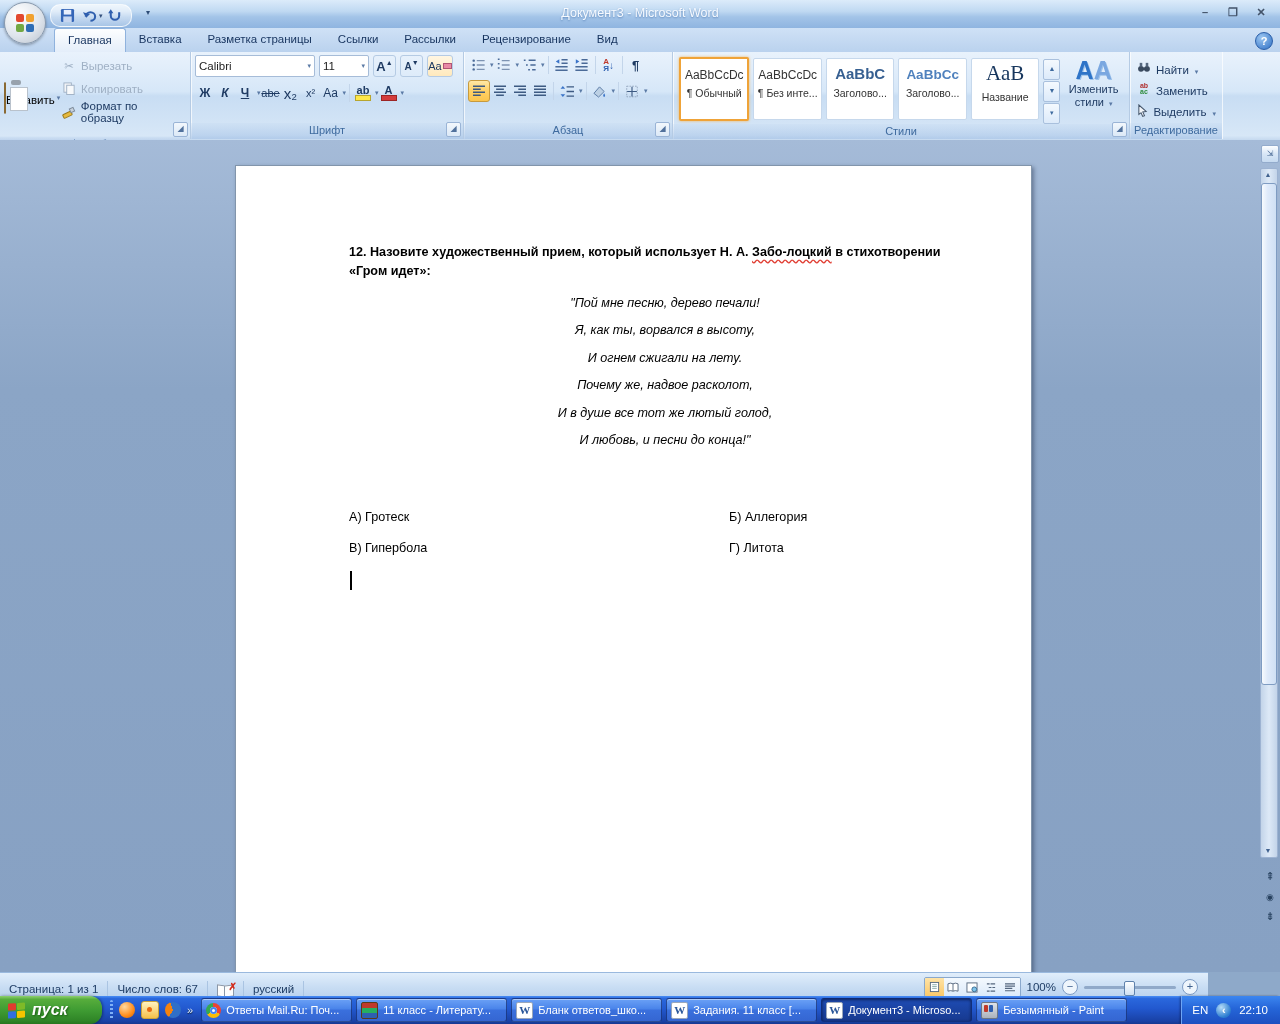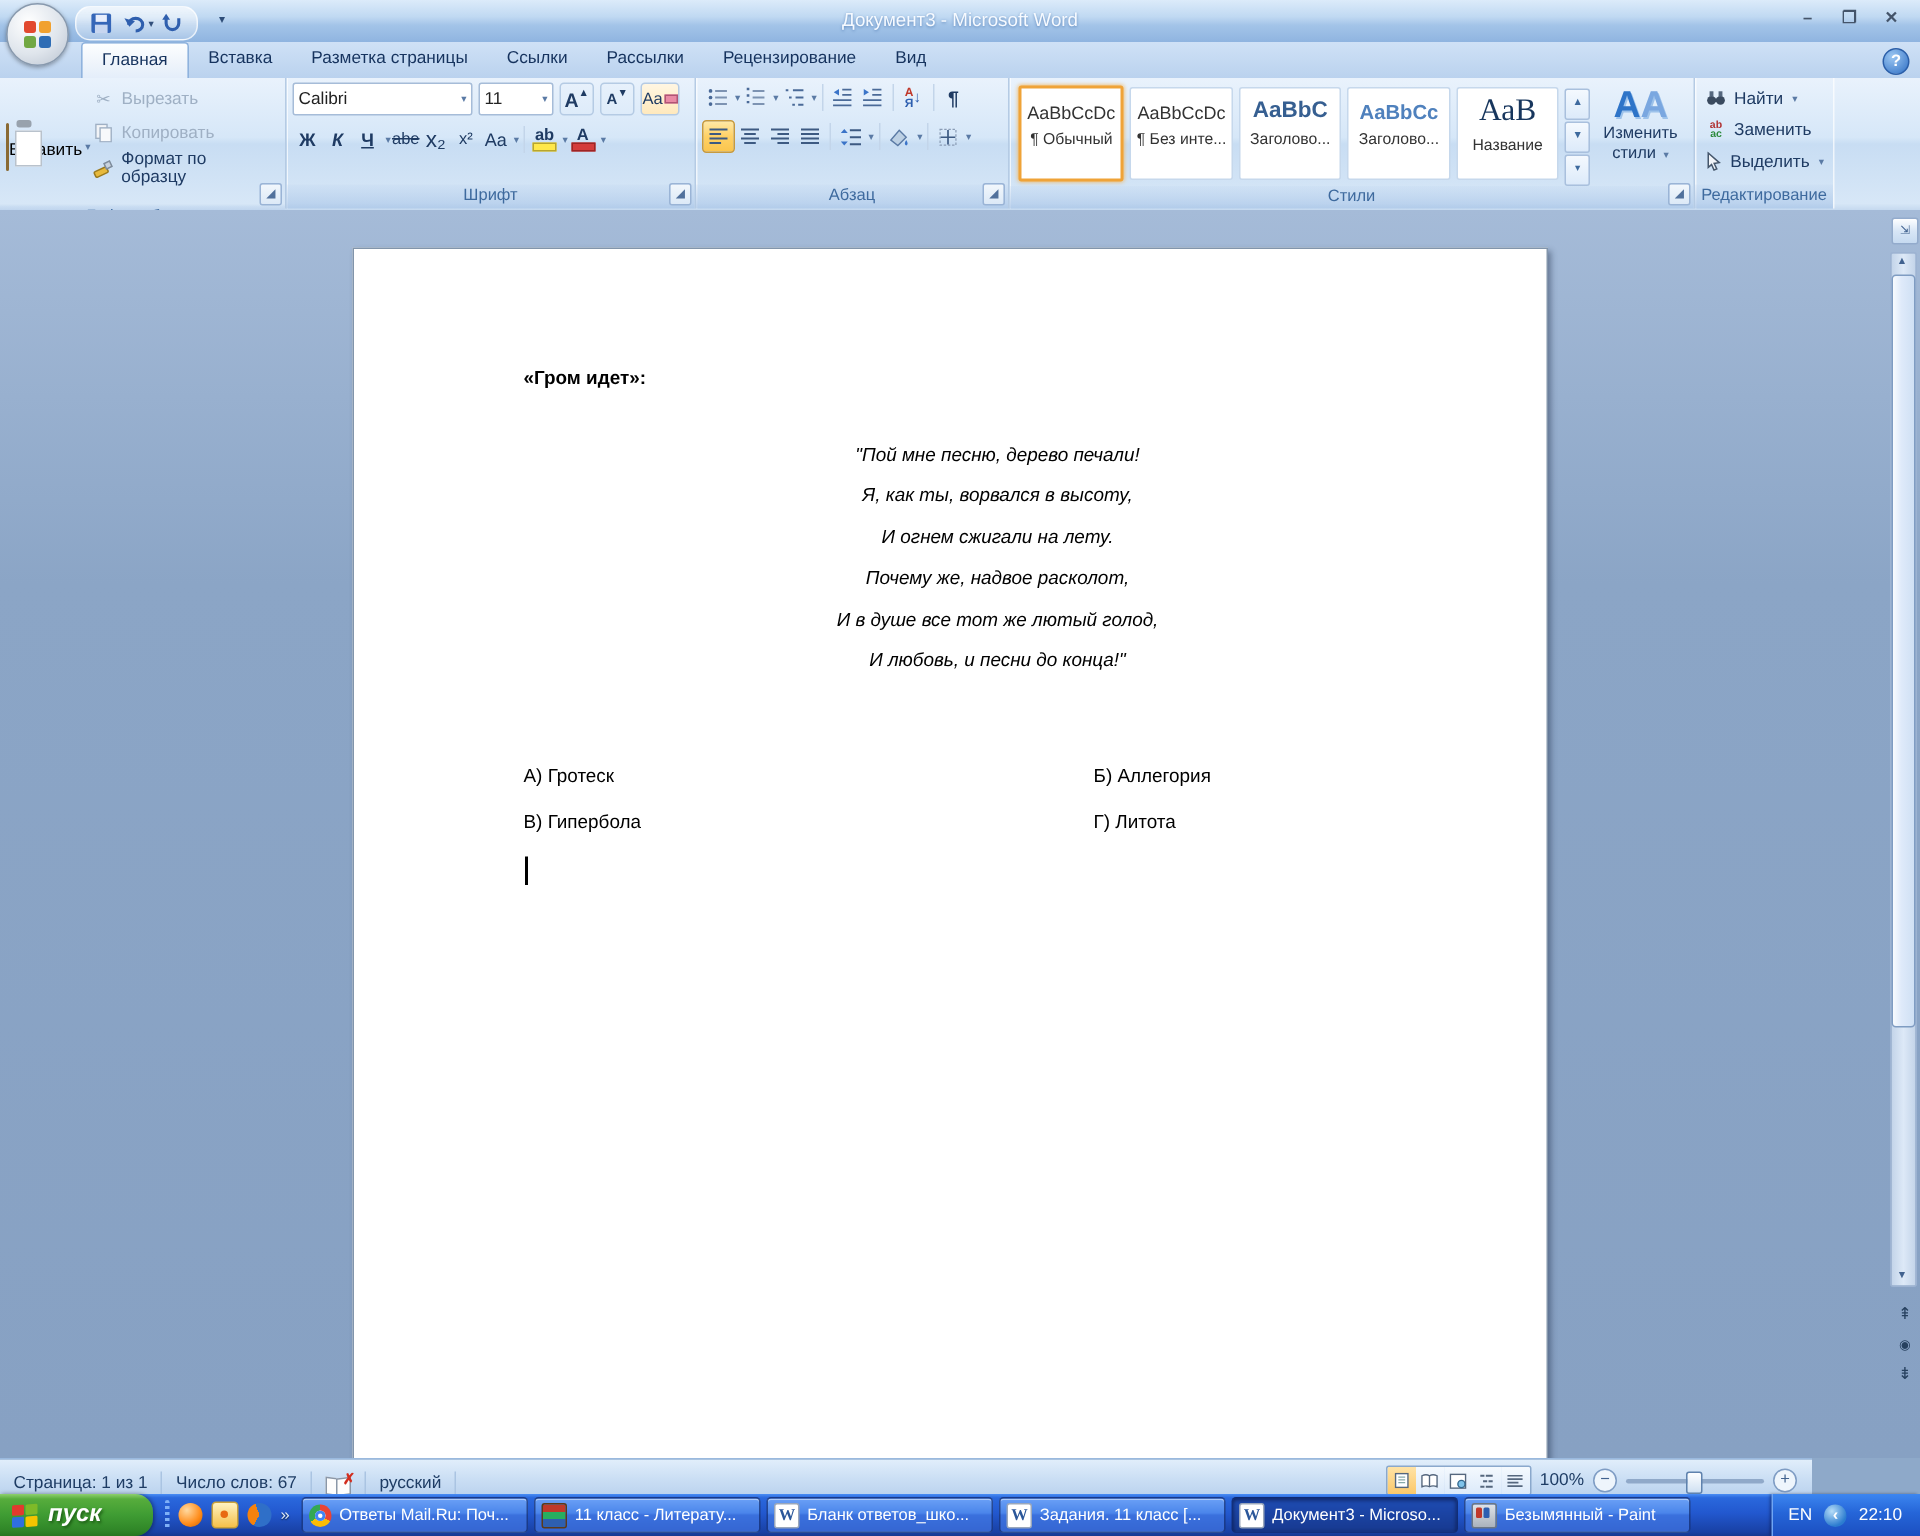--- a/index.html
+++ b/index.html
@@ -73,21 +73,21 @@
   .sprev.h2{font-size:13.5px;font-weight:bold;color:#4f81bd;margin-top:8px}
   .sprev.ttl{font-size:21px;color:#17365d;font-family:"Liberation Serif",serif;margin-top:2px}
   .sname{font-size:10.5px;color:#333;margin-top:5px;white-space:nowrap}
   .sscroll{display:flex;flex-direction:column;gap:1px;margin:4px 2px 0 2px}
   .sscroll span{width:15px;height:19px;border:1px solid #a9c0dd;background:linear-gradient(#f4f9fe,#dceafa);
     font-size:7px;color:#3e6a9e;text-align:center;line-height:18px;cursor:pointer;border-radius:2px}
   .chgstyles{width:66px;display:flex;flex-direction:column;align-items:center;cursor:pointer;border-radius:3px;padding-top:2px}
   .bigAA{font-size:25px;font-weight:bold;line-height:26px;color:#2e74c8;text-shadow:1px 1px 0 #9dc2ea}
   .chglbl{font-size:11px;color:#1f3b63;text-align:center;line-height:13px}
   
-  .edrow{display:flex;align-items:center;gap:4px;height:21px;font-size:11.5px;color:#1f3b63;cursor:pointer;padding:0 2px;border-radius:3px}
+  .edrow{display:flex;align-items:flex-end;gap:4px;height:21px;font-size:11.5px;color:#1f3b63;cursor:pointer;padding:0 2px;border-radius:3px}
   
   #docarea{position:absolute;left:0;top:140px;width:1280px;height:832px;
     background:linear-gradient(#a5bbd8,#8ba5c6 30%,#87a1c3);overflow:hidden}
   #page{position:absolute;left:235px;top:25px;width:795px;height:807px;background:#fff;
     border:1px solid #8295ab;box-shadow:2px 2px 4px rgba(30,45,70,.45)}
   .question{position:absolute;left:113px;top:77px;width:632px;font-weight:bold;font-size:12.6px;color:#000;line-height:19px}
   .qline1{white-space:nowrap}
   .misspell{text-decoration:underline;text-decoration-style:wavy;text-decoration-color:#e03c31;text-underline-offset:3px}
   .poem{position:absolute;left:113px;top:124px;width:632px;text-align:center;font-style:italic;font-size:12.6px;color:#000;line-height:27.4px}
   .optrow{position:absolute;left:113px;width:632px;font-size:12.6px;color:#000}
@@ -476,20 +476,23 @@
         <span class="dd">▾</span>
       </div>
     </div>
     <div class="glabel">Редактирование</div>
   </div>
 </div>
 
 <div id="docarea">
   <div id="page">
     <div class="question">
+      <div class="qline1">
+        <span>12. Назовите художественный прием, который использует Н. А. </span><span class="misspell">Забо-лоцкий</span><span> в стихотворении</span>
+      </div>
       <div>«Гром идет»:</div>
     </div>
     <div class="poem">
       <div>"Пой мне песню, дерево печали!</div>
       <div>Я, как ты, ворвался в высоту,</div>
       <div>И огнем сжигали на лету.</div>
       <div>Почему же, надвое расколот,</div>
       <div>И в душе все тот же лютый голод,</div>
       <div>И любовь, и песни до конца!"</div>
     </div>

